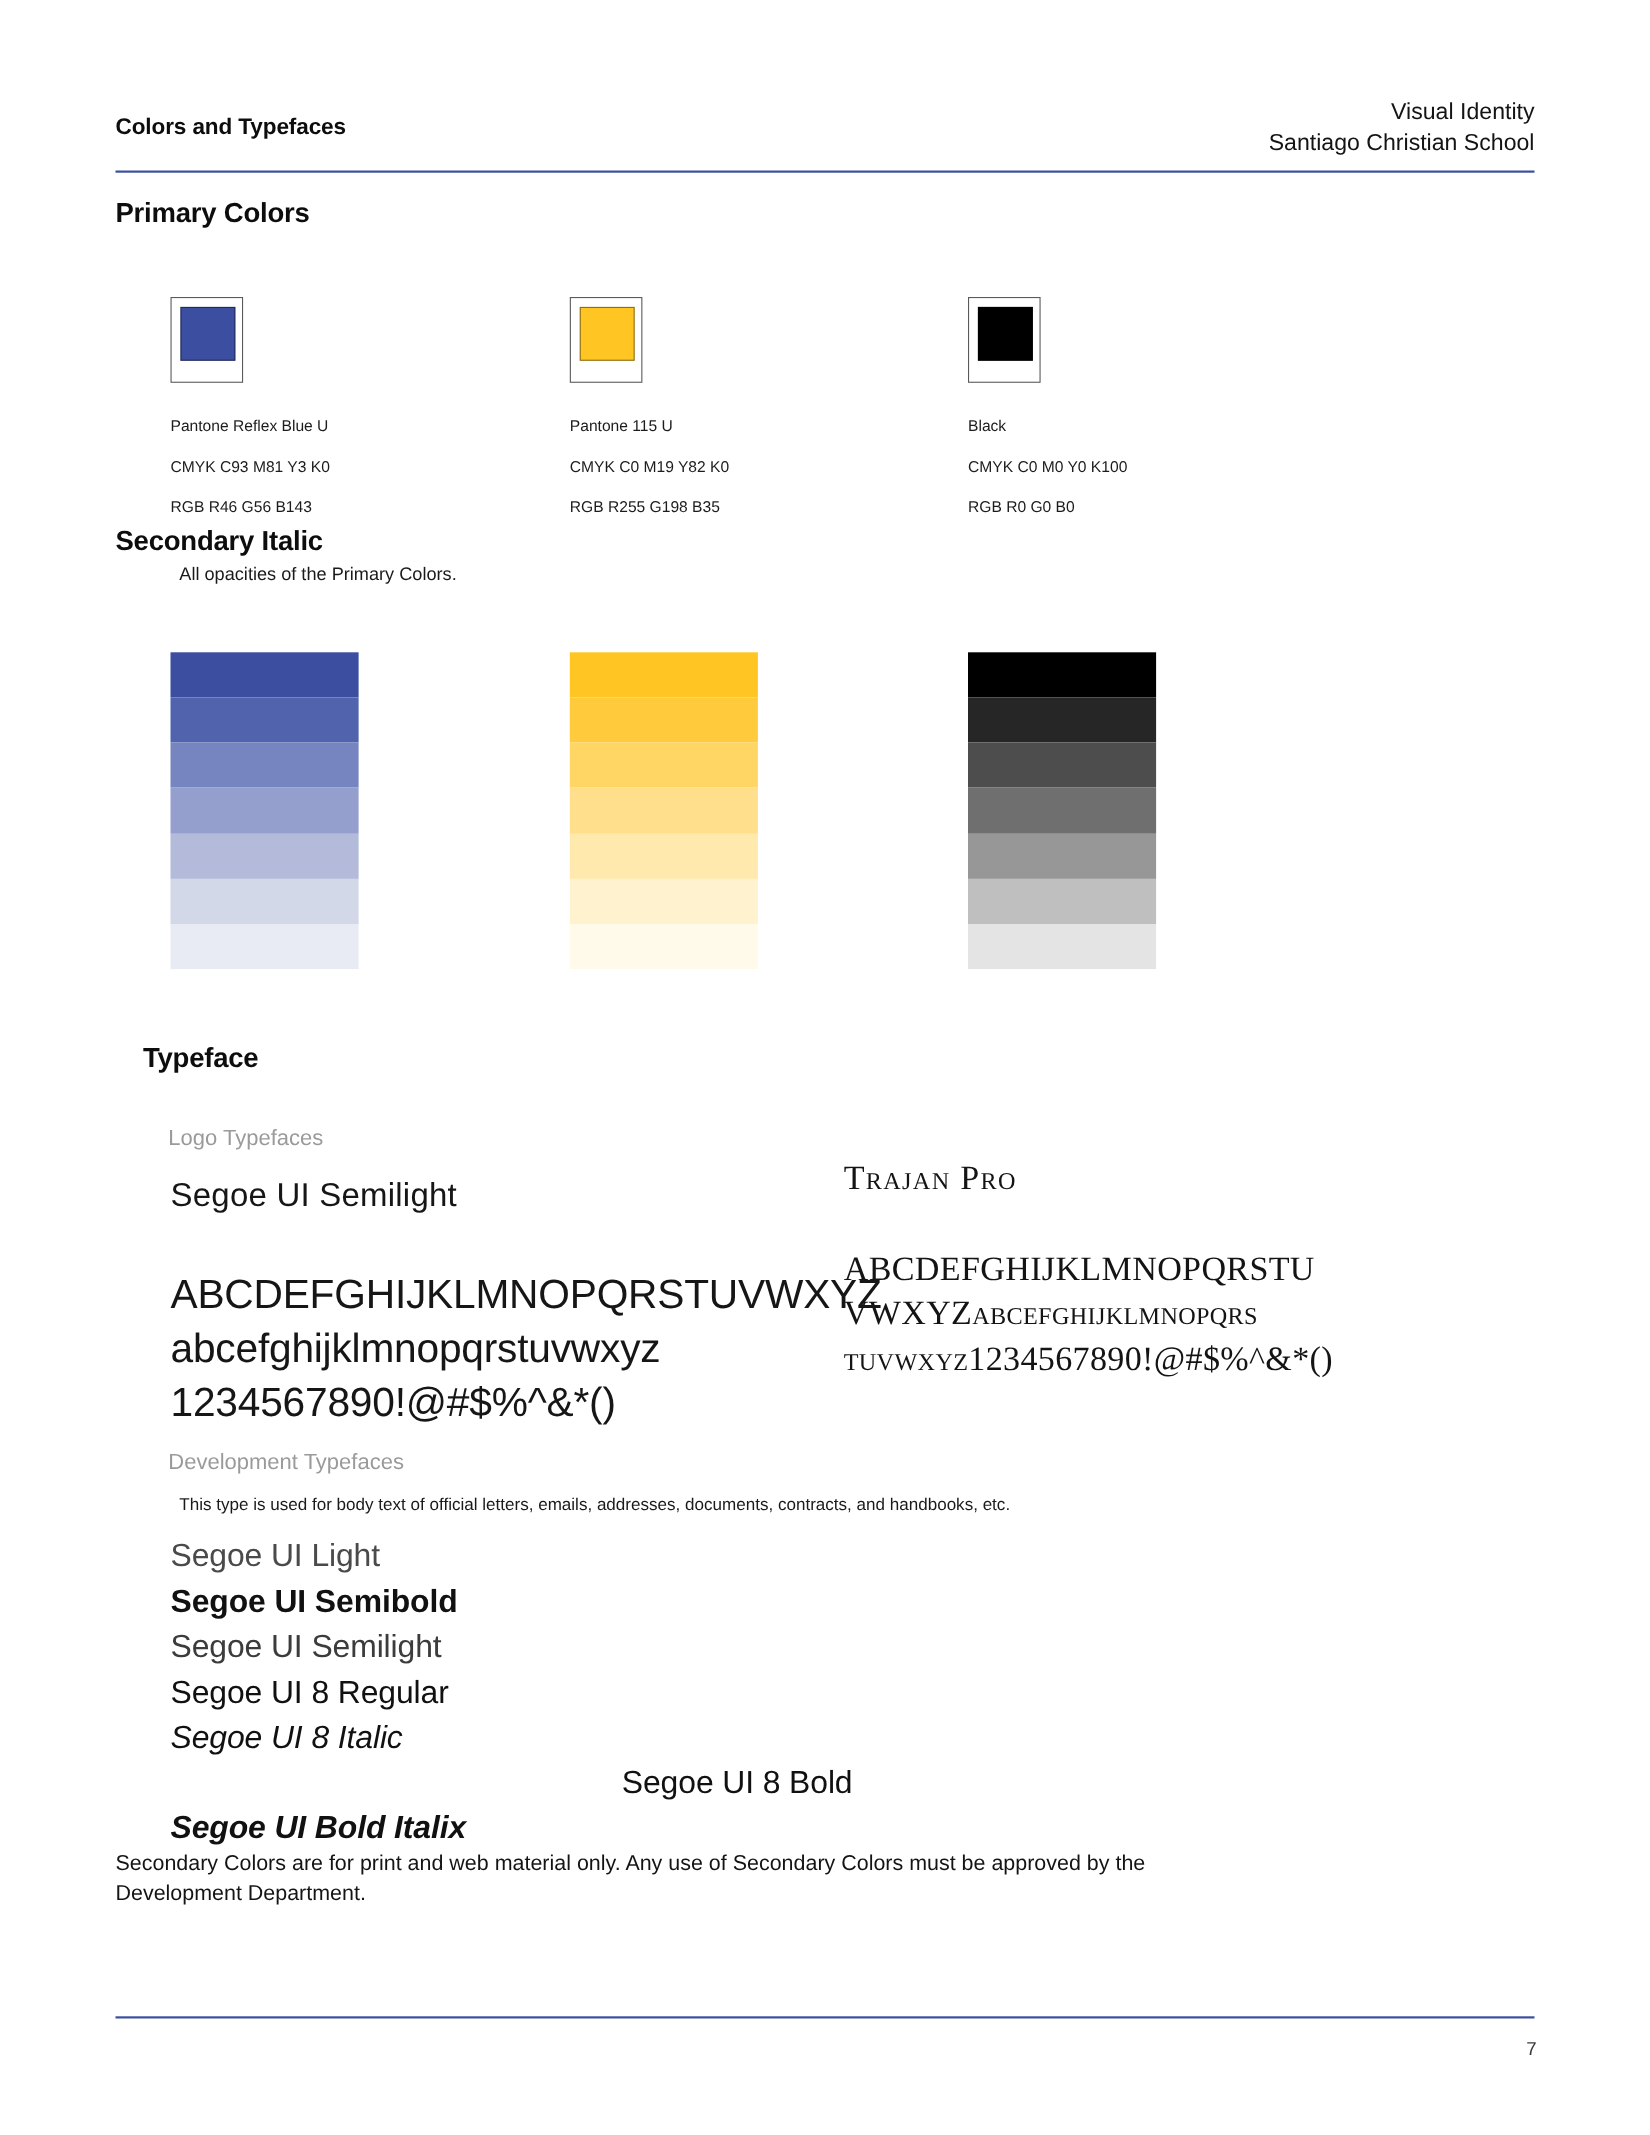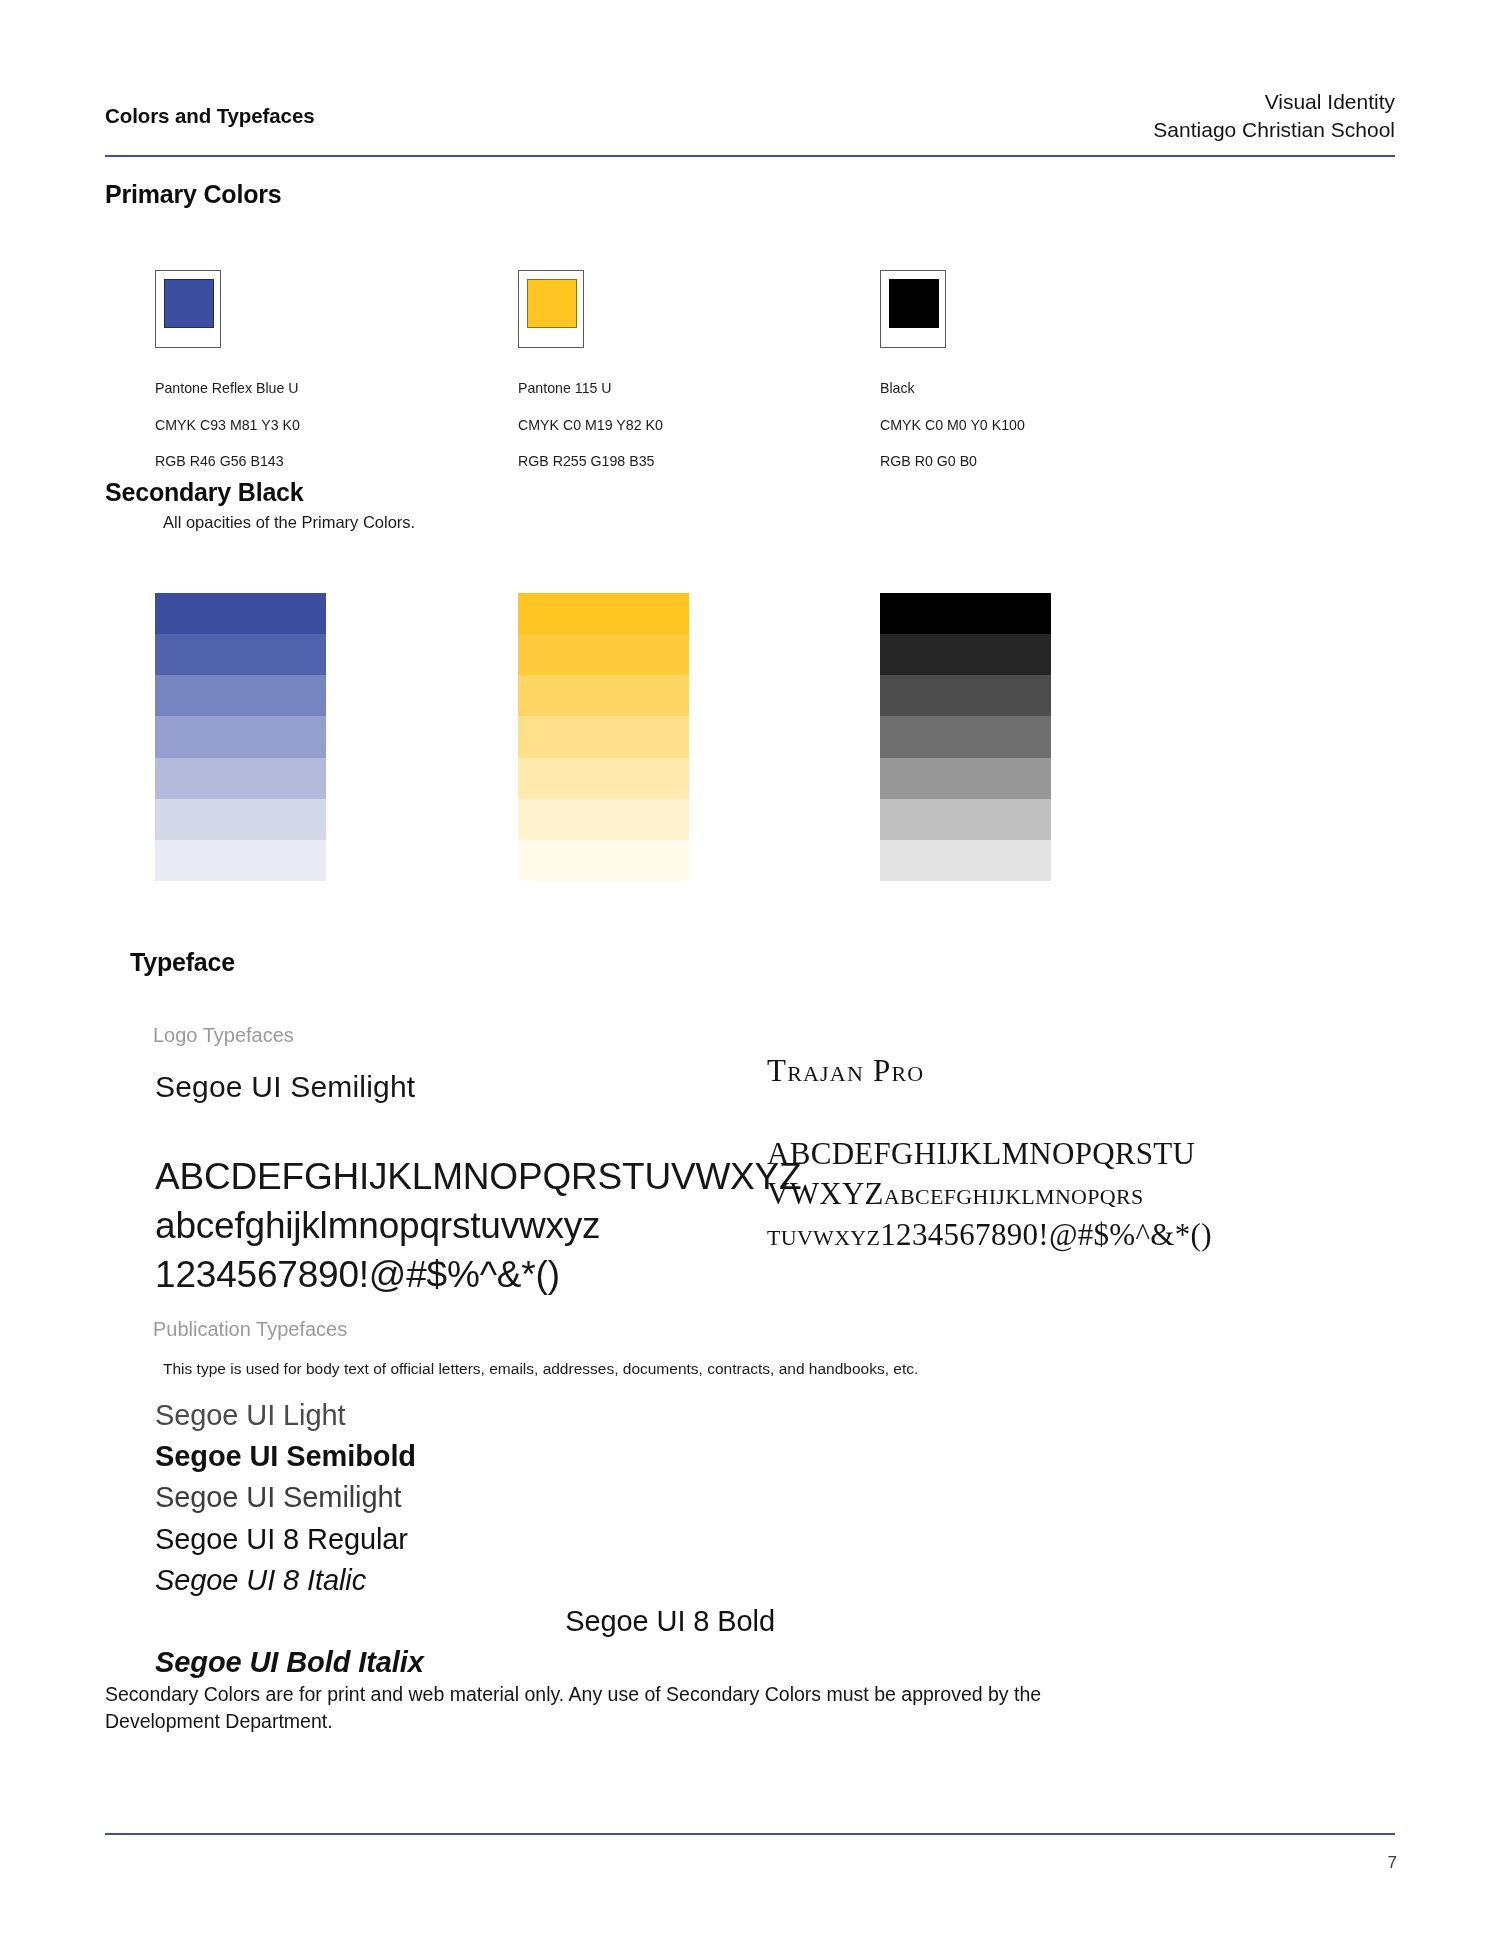--- a/index.html
+++ b/index.html
@@ -258,21 +258,21 @@
     <div class="swatch-card">
       <div class="swatch-chip" id="chip2" style="background: rgb(0, 0, 0);"></div>
     </div>
     <div class="swatch-specs">
       <span class="spec-line">Black</span>
       <span class="spec-line">CMYK C0 M0 Y0 K100</span>
       <span class="spec-line">RGB R0 G0 B0</span>
     </div>
   </div>
 
-  <div class="sec-title" style="left:105px; top:478px;">Secondary Black</div>
+  <div class="sec-title" style="left:105px; top:478px;">Secondary Italic</div>
   <div class="sec-sub" style="left:163px; top:513px;">All opacities of the Primary Colors.</div>
 
   <div class="opacity-col" id="opcol0" style="left:155px; top:593px;">
       <div class="opacity-band" style="background: rgb(59, 78, 160);"></div>
       <div class="opacity-band" style="background: rgb(81, 99, 172);"></div>
       <div class="opacity-band" style="background: rgb(118, 132, 191);"></div>
       <div class="opacity-band" style="background: rgb(149, 159, 205);"></div>
       <div class="opacity-band" style="background: rgb(179, 186, 218);"></div>
       <div class="opacity-band" style="background: rgb(211, 216, 232);"></div>
       <div class="opacity-band" style="background: rgb(232, 235, 244);"></div>
@@ -303,21 +303,21 @@
   <div class="sample-title-sans" style="left:155px; top:1070px;">Segoe UI Semilight</div>
   <div class="sample-glyphs-sans" style="left:155px; top:1152px;">ABCDEFGHIJKLMNOPQRSTUVWXYZ
 abcefghijklmnopqrstuvwxyz
 1234567890!@#$%^&amp;*()</div>
 
   <div class="sample-title-serif" style="left:767px; top:1053px;">Trajan Pro</div>
   <div class="sample-glyphs-serif" style="left:767px; top:1134px;">ABCDEFGHIJKLMNOPQRSTU
 VWXYZabcefghijklmnopqrs
 tuvwxyz1234567890!@#$%^&amp;*()</div>
 
-  <div class="label-muted" style="left:153px; top:1318px;">Publication Typefaces</div>
+  <div class="label-muted" style="left:153px; top:1318px;">Development Typefaces</div>
   <div class="note-small" style="left:163px; top:1360px;">This type is used for body text of official letters, emails, addresses, documents, contracts, and handbooks, etc.</div>
 
   <div class="weight-list">
     <div class="weight-item w-light">Segoe UI Light</div>
     <div class="weight-item w-semibold">Segoe UI Semibold</div>
     <div class="weight-item w-semilight">Segoe UI Semilight</div>
     <div class="weight-item w-regular">Segoe UI 8 Regular</div>
     <div class="weight-item w-italic">Segoe UI 8 Italic</div>
     <div class="weight-item w-bold">Segoe UI 8 Bold</div>
     <div class="weight-item w-bolditalic">Segoe UI Bold Italix</div>

